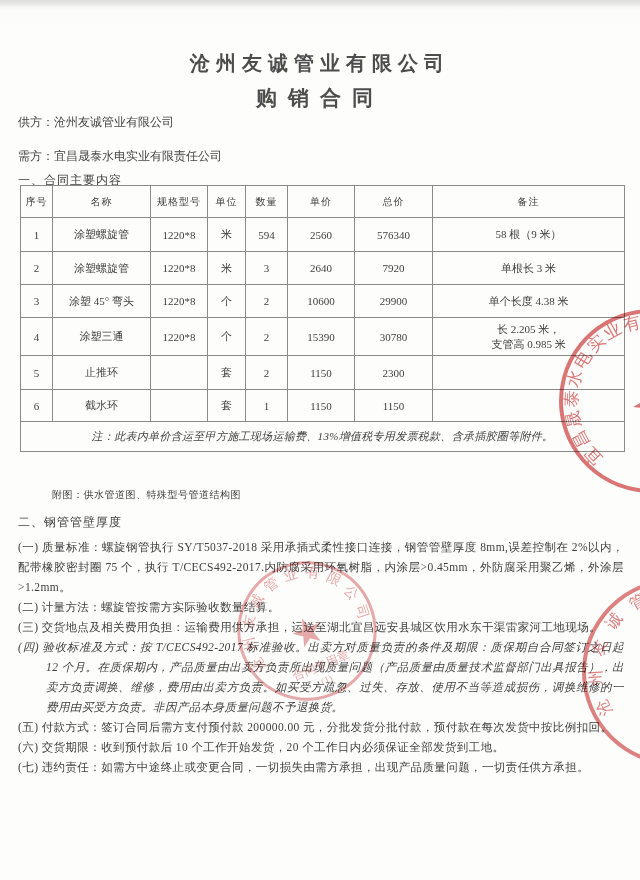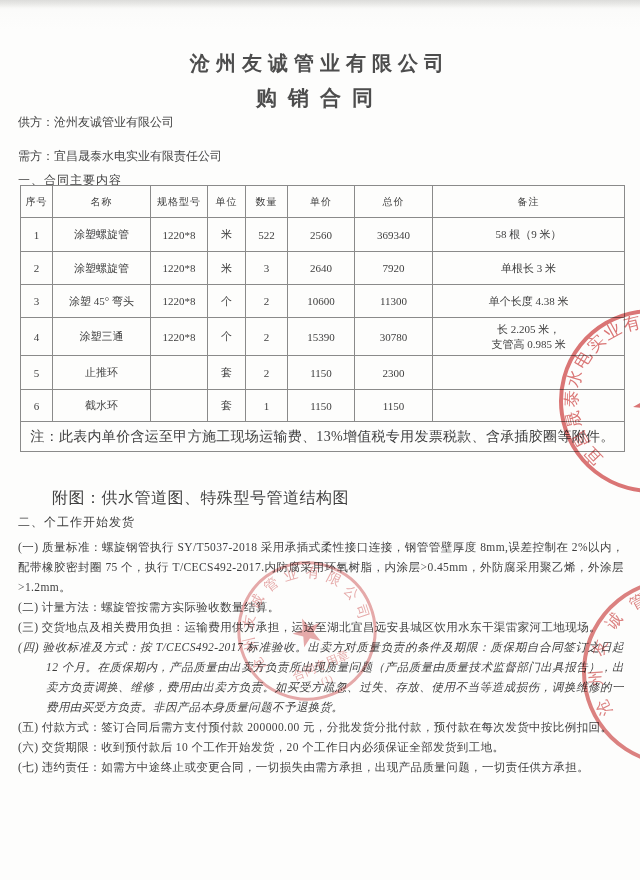--- a/index.html
+++ b/index.html
@@ -30,24 +30,24 @@
   .sec2{top:514px;}
 
   table.contract{position:absolute;left:20px;top:185px;width:604px;
     border-collapse:collapse;table-layout:fixed;
     font-size:11px;color:#3f3f3f;border:1.5px solid #6e6e6e;}
   table.contract th,table.contract td{
     border:1px solid #8a8a8a;text-align:center;vertical-align:middle;
     padding:0 2px;font-weight:normal;overflow:hidden;}
   table.contract th{font-size:10px;letter-spacing:1px;}
   td.remark{white-space:pre-line;line-height:15px;}
-  td.note-cell{text-align:left;padding:0 5px;font-size:14px;letter-spacing:.3px;}
+  td.note-cell{text-align:left;padding:0 5px;font-size:11px;letter-spacing:.3px;font-style:italic;}
   td.amount-words{letter-spacing:2px;}
 
-  .attachment{position:absolute;left:18px;top:488px;font-size:16px;letter-spacing:.5px;padding-left:34px;}
+  .attachment{position:absolute;left:18px;top:488px;font-size:10px;letter-spacing:.5px;padding-left:34px;}
 
   .clauses{position:absolute;left:18px;top:537px;width:606px;
     font-size:11.5px;line-height:20px;text-align:justify;color:#3f3f3f;letter-spacing:.4px;}
   .clauses p{margin:0;}
   .clauses p.hang{padding-left:28px;text-indent:-28px;font-style:italic;}
 
   .stamp{position:absolute;pointer-events:none;mix-blend-mode:multiply;}
   .stamp-buyer{left:556px;top:306px;color:#d45858;opacity:.82;transform:rotate(-30deg);}
   .stamp-supplier-center{left:232px;top:556px;color:#de8a8a;opacity:.72;transform:rotate(-22deg);}
   .stamp-supplier-right{left:576px;top:572px;color:#d45f5f;opacity:.78;transform:rotate(-12deg);}
@@ -87,43 +87,43 @@
       <th>数量</th>
       <th>单价</th>
       <th>总价</th>
       <th>备注</th>
     </tr>
     <tr style="height:34px">
       <td>1</td>
       <td>涂塑螺旋管</td>
       <td>1220*8</td>
       <td>米</td>
-      <td>522</td>
+      <td>594</td>
       <td>2560</td>
-      <td>369340</td>
+      <td>576340</td>
       <td class="remark">58 根（9 米）</td>
     </tr>
     <tr style="height:33px">
       <td>2</td>
       <td>涂塑螺旋管</td>
       <td>1220*8</td>
       <td>米</td>
       <td>3</td>
       <td>2640</td>
       <td>7920</td>
       <td class="remark">单根长 3 米</td>
     </tr>
     <tr style="height:33px">
       <td>3</td>
       <td>涂塑 45° 弯头</td>
       <td>1220*8</td>
       <td>个</td>
       <td>2</td>
       <td>10600</td>
-      <td>11300</td>
+      <td>29900</td>
       <td class="remark">单个长度 4.38 米</td>
     </tr>
     <tr style="height:38px">
       <td>4</td>
       <td>涂塑三通</td>
       <td>1220*8</td>
       <td>个</td>
       <td>2</td>
       <td>15390</td>
       <td>30780</td>
@@ -151,21 +151,21 @@
       <td class="remark"></td>
     </tr>
     <tr style="height:30px">
       <td colspan="8" class="note-cell">注：此表内单价含运至甲方施工现场运输费、13%增值税专用发票税款、含承插胶圈等附件。</td>
     </tr>
   </tbody>
     </table>
 
   <div class="attachment">附图：供水管道图、特殊型号管道结构图</div>
 
-  <div class="sec-title sec2">二、个工作开始发货</div>
+  <div class="sec-title sec2">二、钢管管壁厚度</div>
 
   <div class="clauses">
     <p>(一) 质量标准：螺旋钢管执行 SY/T5037-2018 采用承插式柔性接口连接，钢管管壁厚度 8mm,误差控制在 2%以内，配带橡胶密封圈 75 个，执行 T/CECS492-2017.内防腐采用环氧树脂，内涂层&gt;0.45mm，外防腐采用聚乙烯，外涂层&gt;1.2mm。</p>
     <p>(二) 计量方法：螺旋管按需方实际验收数量结算。</p>
     <p>(三) 交货地点及相关费用负担：运输费用供方承担，运送至湖北宜昌远安县城区饮用水东干渠雷家河工地现场。</p>
     <p class="hang">(四) 验收标准及方式：按 T/CECS492-2017 标准验收。出卖方对质量负责的条件及期限：质保期自合同签订之日起 12 个月。在质保期内，产品质量由出卖方负责所出现质量问题（产品质量由质量技术监督部门出具报告），出卖方负责调换、维修，费用由出卖方负责。如买受方疏忽、过失、存放、使用不当等造成损伤，调换维修的一费用由买受方负责。非因产品本身质量问题不予退换货。</p>
     <p>(五) 付款方式：签订合同后需方支付预付款 200000.00 元，分批发货分批付款，预付款在每次发货中按比例扣回。</p>
     <p>(六) 交货期限：收到预付款后 10 个工作开始发货，20 个工作日内必须保证全部发货到工地。</p>
     <p>(七) 违约责任：如需方中途终止或变更合同，一切损失由需方承担，出现产品质量问题，一切责任供方承担。</p>
   </div>

